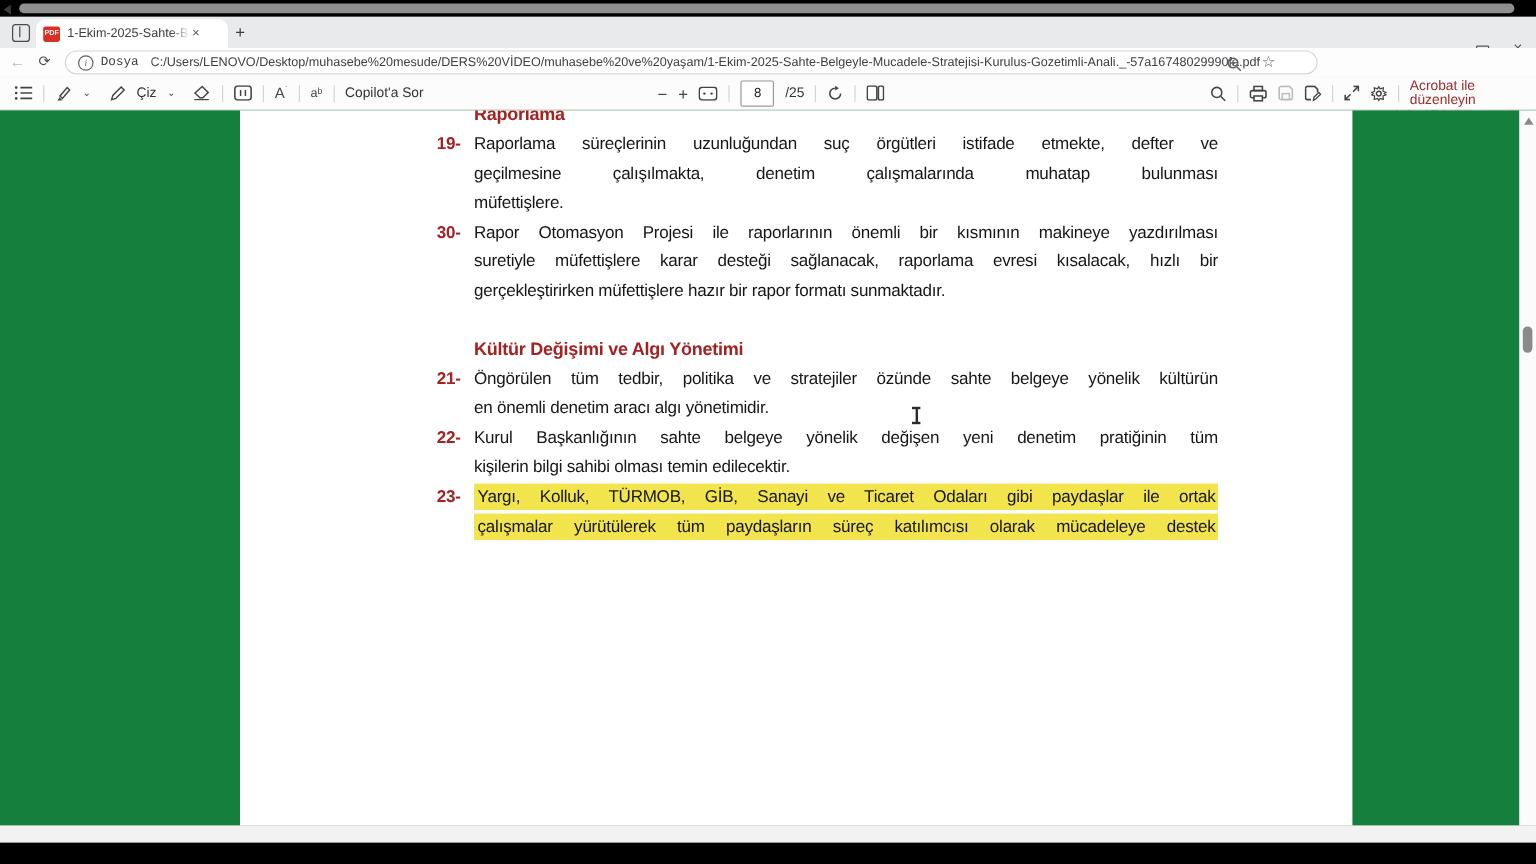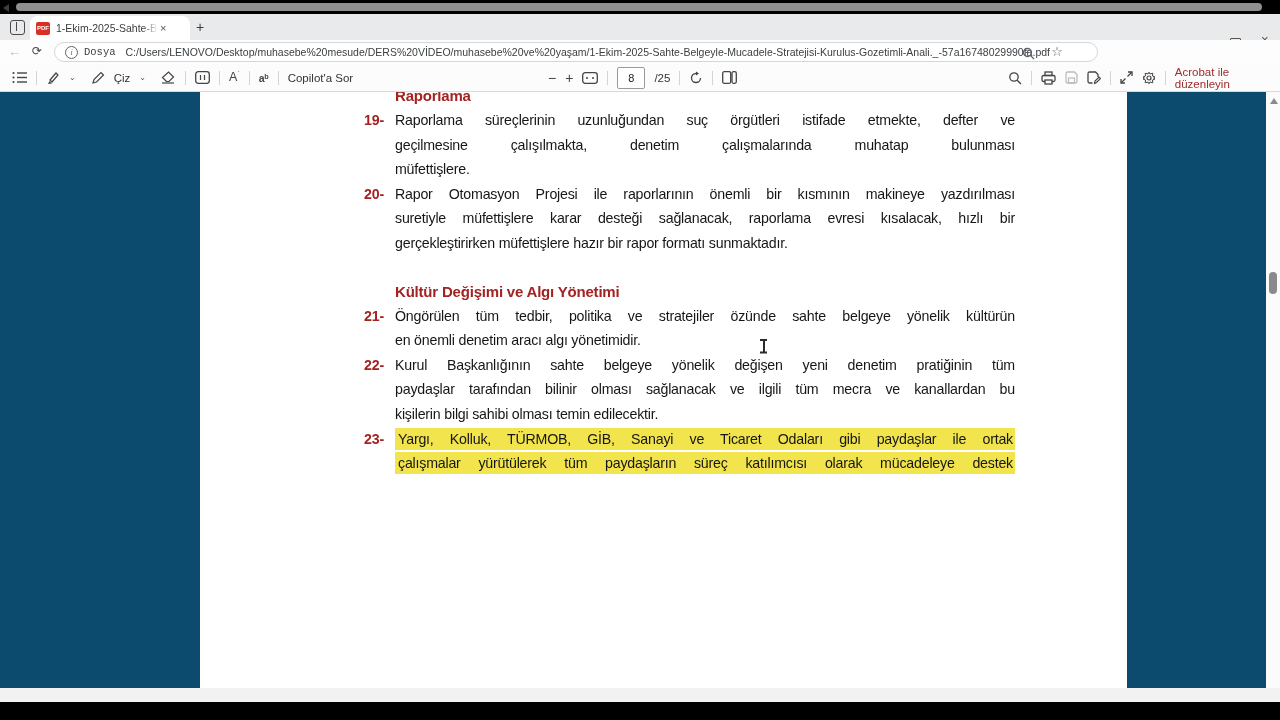--- a/index.html
+++ b/index.html
@@ -62,21 +62,21 @@
   .tb-label{font-size:11.5px;color:#333;}
   .chev{font-size:8px;color:#555;}
   #page-input{width:26px;height:20px;border:1px solid #9a9a9a;border-radius:2px;background:#fff;
               font-size:11px;color:#222;text-align:center;line-height:20px;}
   #acrobat-label{font-size:11.5px;color:#9b2c2c;}
   .tb-math{font-size:14px;color:#444;line-height:1;}
   .dis{opacity:.35;}
   svg.ic{display:block;}
 
   
-  #docarea{left:0;top:92px;width:1280px;height:596px;background:#0c4a6e;}
+  #docarea{left:0;top:92px;width:1280px;height:596px;background:#15803d;}
   #page{position:absolute;left:200px;top:0;width:927px;height:596px;background:#fff;overflow:hidden;}
   #doc-content{position:relative;margin-left:195px;width:620px;
                font-size:14.2px;letter-spacing:-0.2px;color:#161616;line-height:24.6px;}
   .doc-h{font-weight:bold;color:#a32222;font-size:15px;height:25px;line-height:25px;}
   #doc-h1{margin-top:-9px;}
   #doc-h2{margin-top:23px;}
   .item{position:relative;}
   .num{position:absolute;left:-31px;top:0;width:31px;font-weight:bold;color:#a32222;}
   .line{text-align:justify;text-align-last:justify;white-space:nowrap;height:24.6px;}
   .line.last{text-align-last:left;}
@@ -181,21 +181,21 @@
     <span>
       <svg class="ic" width="15" height="13" viewBox="0 0 15 13">
           <rect x="0.7" y="0.7" width="13.6" height="11.6" rx="2.5" fill="none" stroke="#444" stroke-width="1.3"></rect>
           <line x1="5.5" y1="4" x2="5.5" y2="9" stroke="#444" stroke-width="1.2"></line>
           <line x1="9.5" y1="4" x2="9.5" y2="9" stroke="#444" stroke-width="1.2"></line>
         </svg>
     </span>
     <span class="tb-divider"></span>
     <span style="font-size:12.5px;color:#444;">A<span style="font-size:7px;vertical-align:super;">ˊ</span></span>
     <span class="tb-divider"></span>
-    <span style="font-size:10.5px;color:#444;font-weight:bold;">a‌ᵇ</span>
+    <span style="font-size:10.5px;color:#444;font-weight:normal;">a‌ᵇ</span>
     <span class="tb-divider"></span>
     <span class="tb-label">Copilot'a Sor</span>
   </div>
 
   <div class="tbgroup" id="tb-center">
     <span class="tb-math">−</span>
     <span class="tb-math">+</span>
     <span>
       <svg class="ic" width="16" height="12" viewBox="0 0 16 12">
           <rect x="0.7" y="0.7" width="14.6" height="10.6" rx="2.5" fill="none" stroke="#444" stroke-width="1.3"></rect>
@@ -275,37 +275,36 @@
     <div id="doc-content">
       <div class="doc-h" id="doc-h1">Raporlama</div>
       <div id="items-a">
           <div class="item">
             <span class="num">19-</span>
             <div class="line">Raporlama süreçlerinin uzunluğundan suç örgütleri istifade etmekte, defter ve</div>
             <div class="line">geçilmesine çalışılmakta, denetim çalışmalarında muhatap bulunması</div>
             <div class="line last">müfettişlere.</div>
           </div>
           <div class="item">
-            <span class="num">20-</span>
+            <span class="num">30-</span>
             <div class="line">Rapor Otomasyon Projesi ile raporlarının önemli bir kısmının makineye yazdırılması</div>
             <div class="line">suretiyle müfettişlere karar desteği sağlanacak, raporlama evresi kısalacak, hızlı bir</div>
             <div class="line last">gerçekleştirirken müfettişlere hazır bir rapor formatı sunmaktadır.</div>
           </div>
         </div>
       <div class="doc-h" id="doc-h2">Kültür Değişimi ve Algı Yönetimi</div>
       <div id="items-b">
           <div class="item">
             <span class="num">21-</span>
             <div class="line">Öngörülen tüm tedbir, politika ve stratejiler özünde sahte belgeye yönelik kültürün</div>
             <div class="line last">en önemli denetim aracı algı yönetimidir.</div>
           </div>
           <div class="item">
             <span class="num">22-</span>
             <div class="line">Kurul Başkanlığının sahte belgeye yönelik değişen yeni denetim pratiğinin tüm</div>
-            <div class="line">paydaşlar tarafından bilinir olması sağlanacak ve ilgili tüm mecra ve kanallardan bu</div>
             <div class="line last">kişilerin bilgi sahibi olması temin edilecektir.</div>
           </div>
           <div class="item">
             <span class="num">23-</span>
             <div class="line"><span class="hl">Yargı, Kolluk, TÜRMOB, GİB, Sanayi ve Ticaret Odaları gibi paydaşlar ile ortak</span></div>
             <div class="line"><span class="hl">çalışmalar yürütülerek tüm paydaşların süreç katılımcısı olarak mücadeleye destek</span></div>
           </div>
         </div>
     </div>
   </div>

